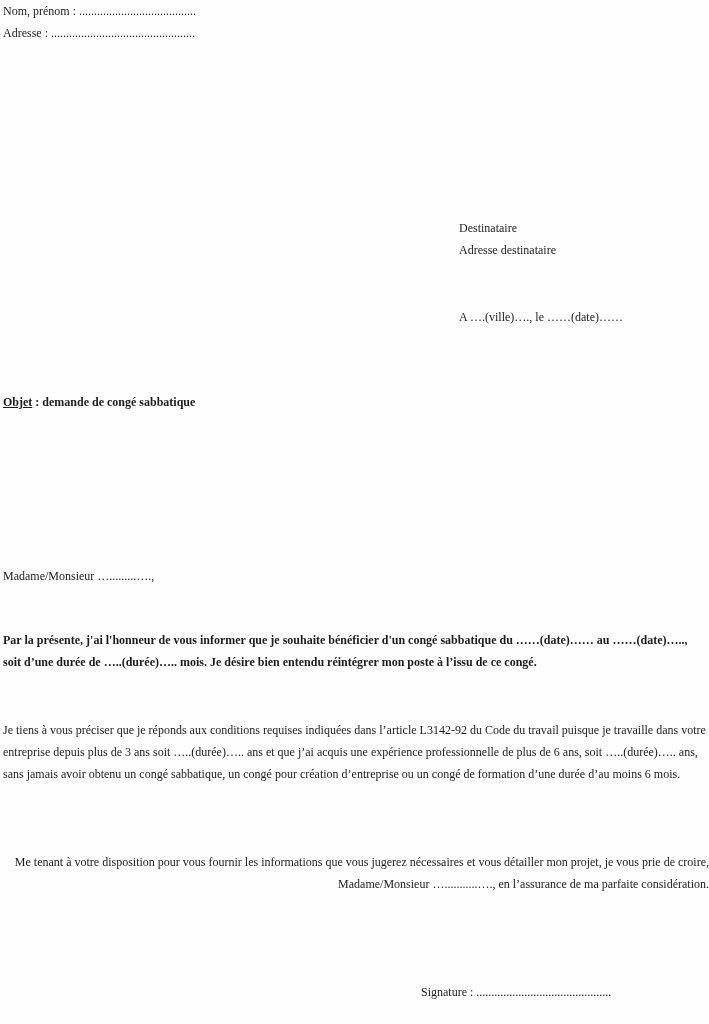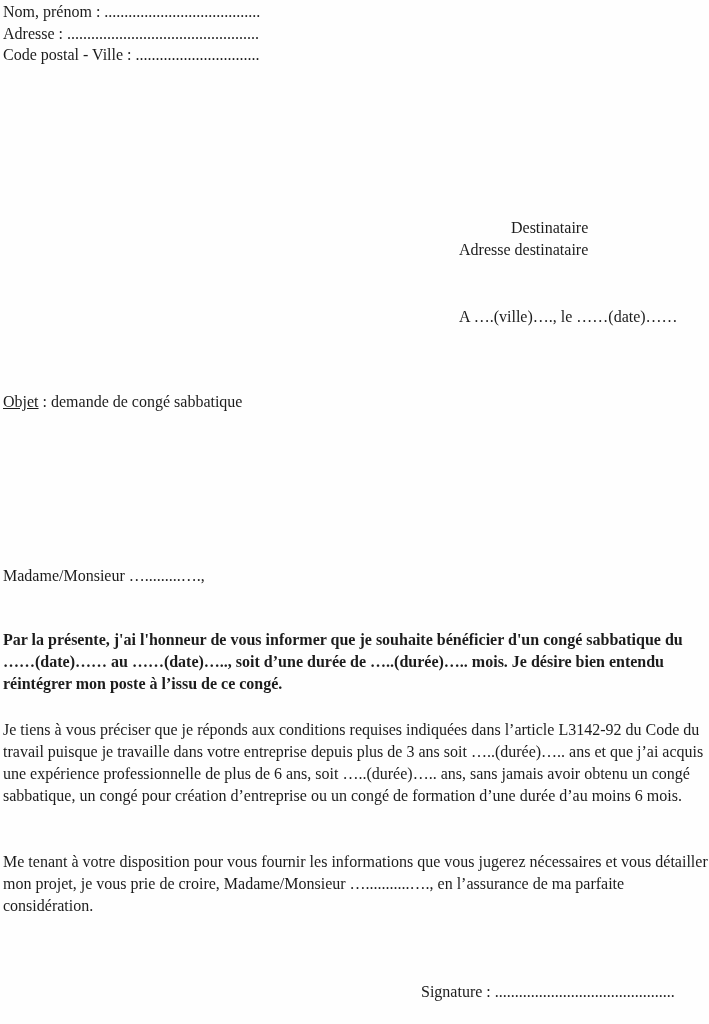--- a/index.html
+++ b/index.html
@@ -8,42 +8,41 @@
 
   .page {
     position: relative;
     width: 709px;
     height: 1024px;
     background: #fefefe;
     color: #1c1c1c;
     overflow: hidden;
   }
 
-  .txt { font-size: 16px; line-height: 22px; }
+  .txt { font-size: 12px; line-height: 22px; }
 
   .sender     { position: absolute; left: 3px;   top: 1px;   line-height: 21.5px; }
-  .recipient  { position: absolute; left: 459px; top: 217px; text-align: right; }
+  .recipient  { position: absolute; left: 459px; top: 217px; }
   .dateline   { position: absolute; left: 459px; top: 306px; }
-  .subject    { position: absolute; left: 3px;   top: 391px; }
+  .subject    { position: absolute; left: 3px;   top: 391px; font-weight: bold; }
   .subject .label { text-decoration: underline; }
   .salutation { position: absolute; left: 3px;   top: 565px; }
   .para1      { position: absolute; left: 3px;   top: 629px; width: 704px; font-weight: bold; }
   .para2      { position: absolute; left: 3px;   top: 719px; width: 704px; }
-  .para3      { position: absolute; left: 3px;   top: 851px; width: 706px; }
+  .para3      { position: absolute; left: 3px;   top: 851px; width: 706px; text-align: right; }
   .signature  { position: absolute; left: 421px; top: 981px; }
 </style>
 </head>
 <body>
 
 <div class="page">
 
   <div class="txt sender">
     <div>Nom, prénom : .......................................</div>
     <div>Adresse : ................................................</div>
-    <div>Code postal - Ville : ...............................</div>
   </div>
 
   <div class="txt recipient">
     <div>Destinataire</div>
     <div>Adresse destinataire</div>
   </div>
 
   <div class="txt dateline">A ….(ville)…., le ……(date)……</div>
 
   <div class="txt subject"><span class="label">Objet</span><span> : demande de congé sabbatique</span></div>

